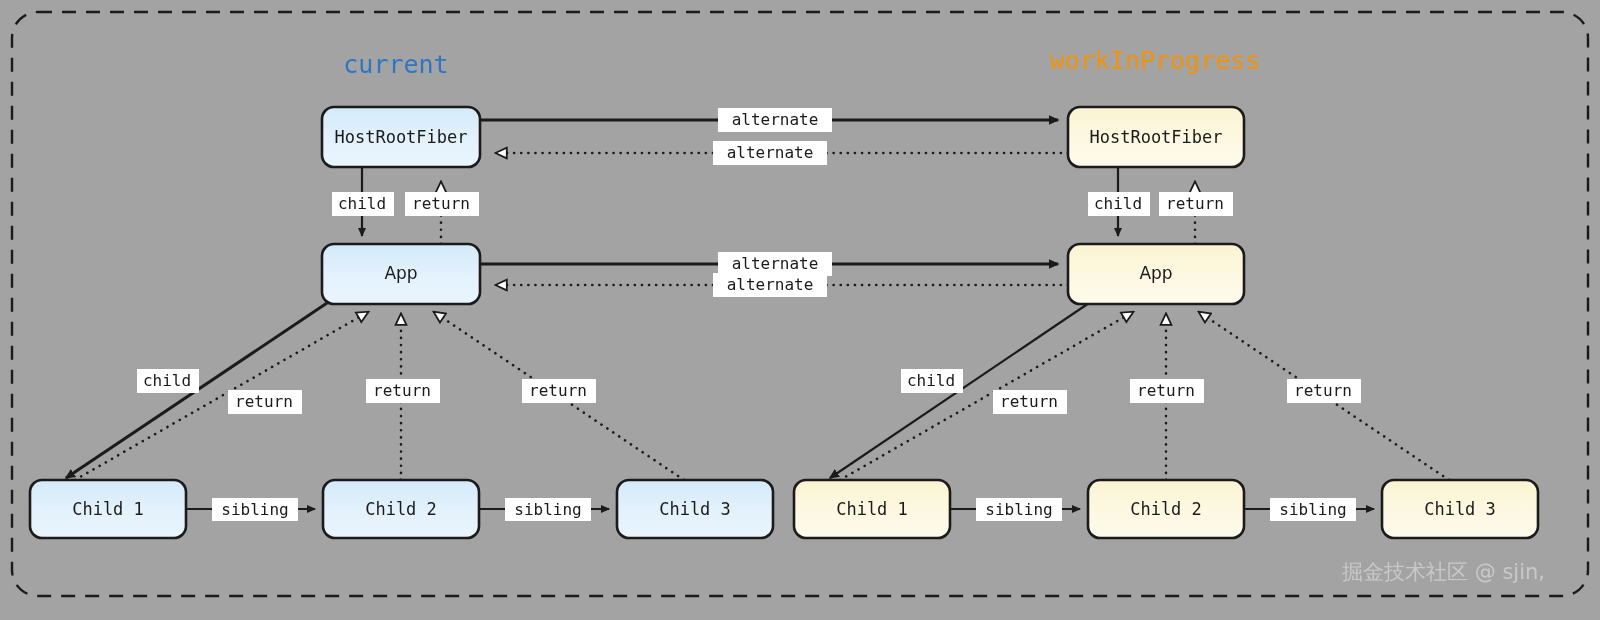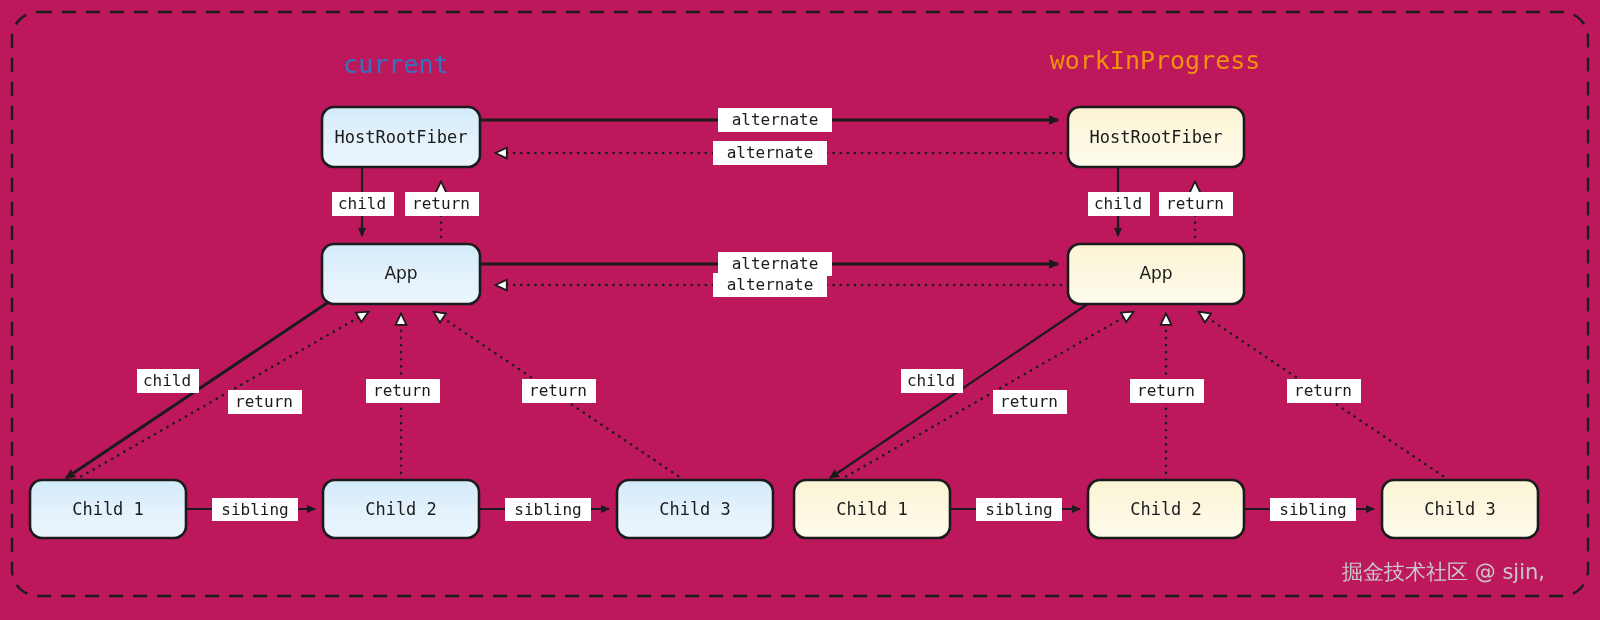--- a/index.html
+++ b/index.html
@@ -4,21 +4,21 @@
 <style>
   html, body {
     margin: 0;
     padding: 0;
     background: #ffffff;
   }
   #root {
     position: relative;
     width: 1600px;
     height: 620px;
-    background: #be185d;
+    background: #a3a3a3;
     font-family: "DejaVu Sans Mono", monospace;
     overflow: hidden;
   }
   svg.canvas {
     position: absolute;
     top: 0;
     left: 0;
     width: 1600px;
     height: 620px;
   }

